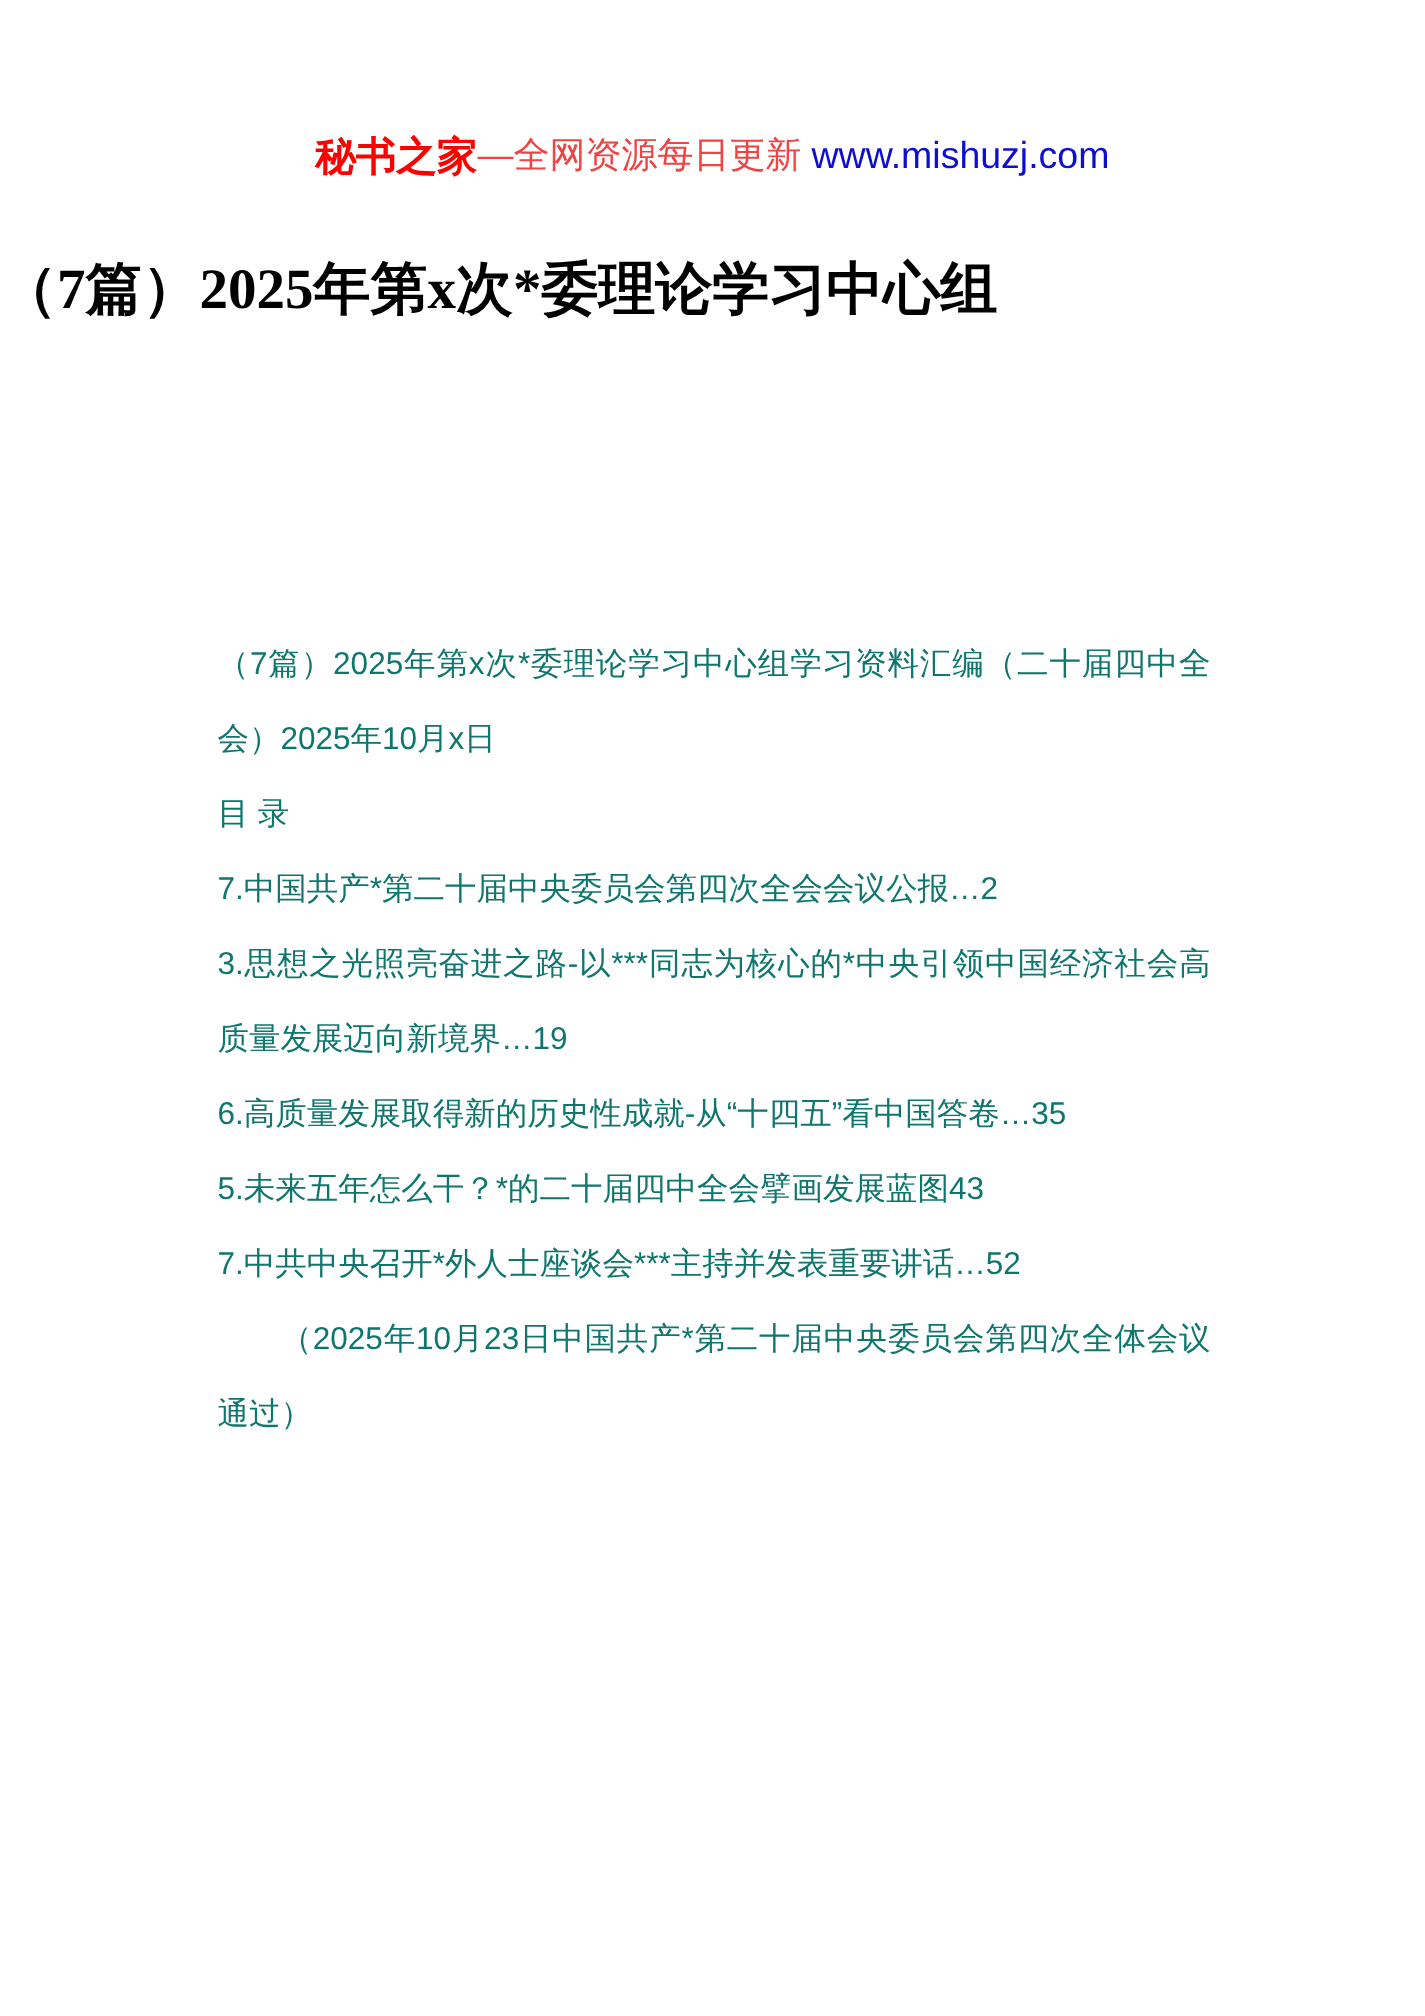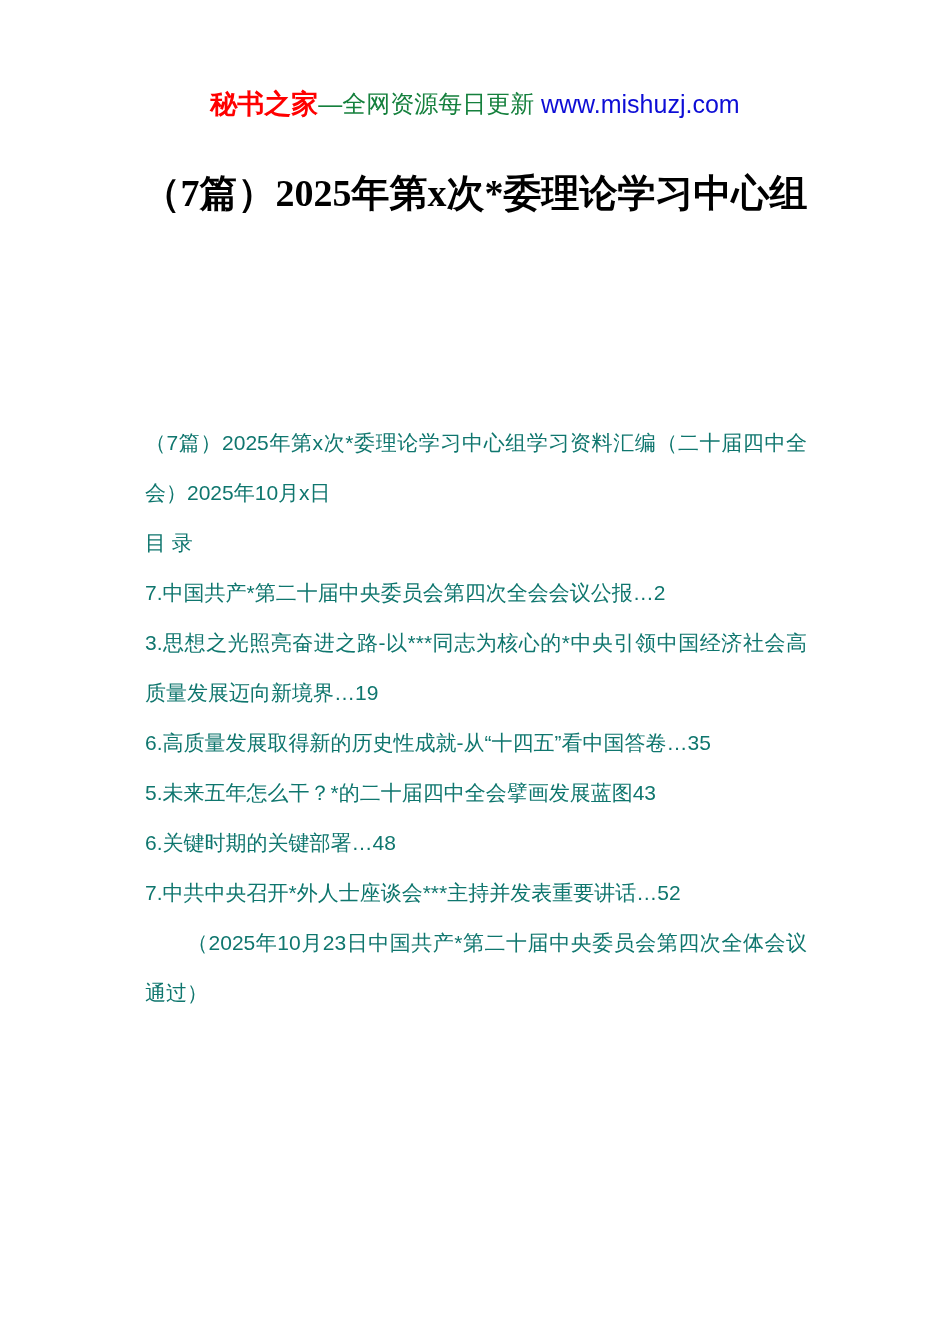--- a/index.html
+++ b/index.html
@@ -25,34 +25,33 @@
     white-space: pre;
     font-size: 24px;
     line-height: 38px;
   }
   .site-name {
     color: #ff0000;
     font-weight: bold;
     font-size: 27px;
   }
   .tagline {
-    color: #15803d;
+    color: #ef4444;
     font-size: 24px;
   }
   .site-url {
     color: #0d0dd6;
     font-size: 25px;
     text-decoration: none;
   }
   .doc-title {
     position: absolute;
     top: 168px;
     left: 0;
     width: 100%;
-    text-align: center;
     font-family: "Liberation Serif", "DejaVu Serif", serif;
     font-weight: bold;
     font-size: 38px;
     color: #000000;
   }
   .doc-title .title-line {
     display: block;
     line-height: 50px;
   }
   .doc-title .title-line + .title-line {
@@ -91,18 +90,17 @@
     <span class="title-line">（7篇）2025年第x次*委理论学习中心组</span>
   </div>
 
   <div class="doc-body">
     <p>（7篇）2025年第x次*委理论学习中心组学习资料汇编（二十届四中全会）2025年10月x日</p>
     <p>目  录</p>
     <p>7.中国共产*第二十届中央委员会第四次全会会议公报…2</p>
     <p>3.思想之光照亮奋进之路-以***同志为核心的*中央引领中国经济社会高质量发展迈向新境界…19</p>
     <p>6.高质量发展取得新的历史性成就-从“十四五”看中国答卷…35</p>
     <p>5.未来五年怎么干？*的二十届四中全会擘画发展蓝图43</p>
-    <p>6.关键时期的关键部署…48</p>
     <p>7.中共中央召开*外人士座谈会***主持并发表重要讲话…52</p>
     <p class="indent-2em">（2025年10月23日中国共产*第二十届中央委员会第四次全体会议通过）</p>
   </div>
 
 </div>
 
 </body></html>

